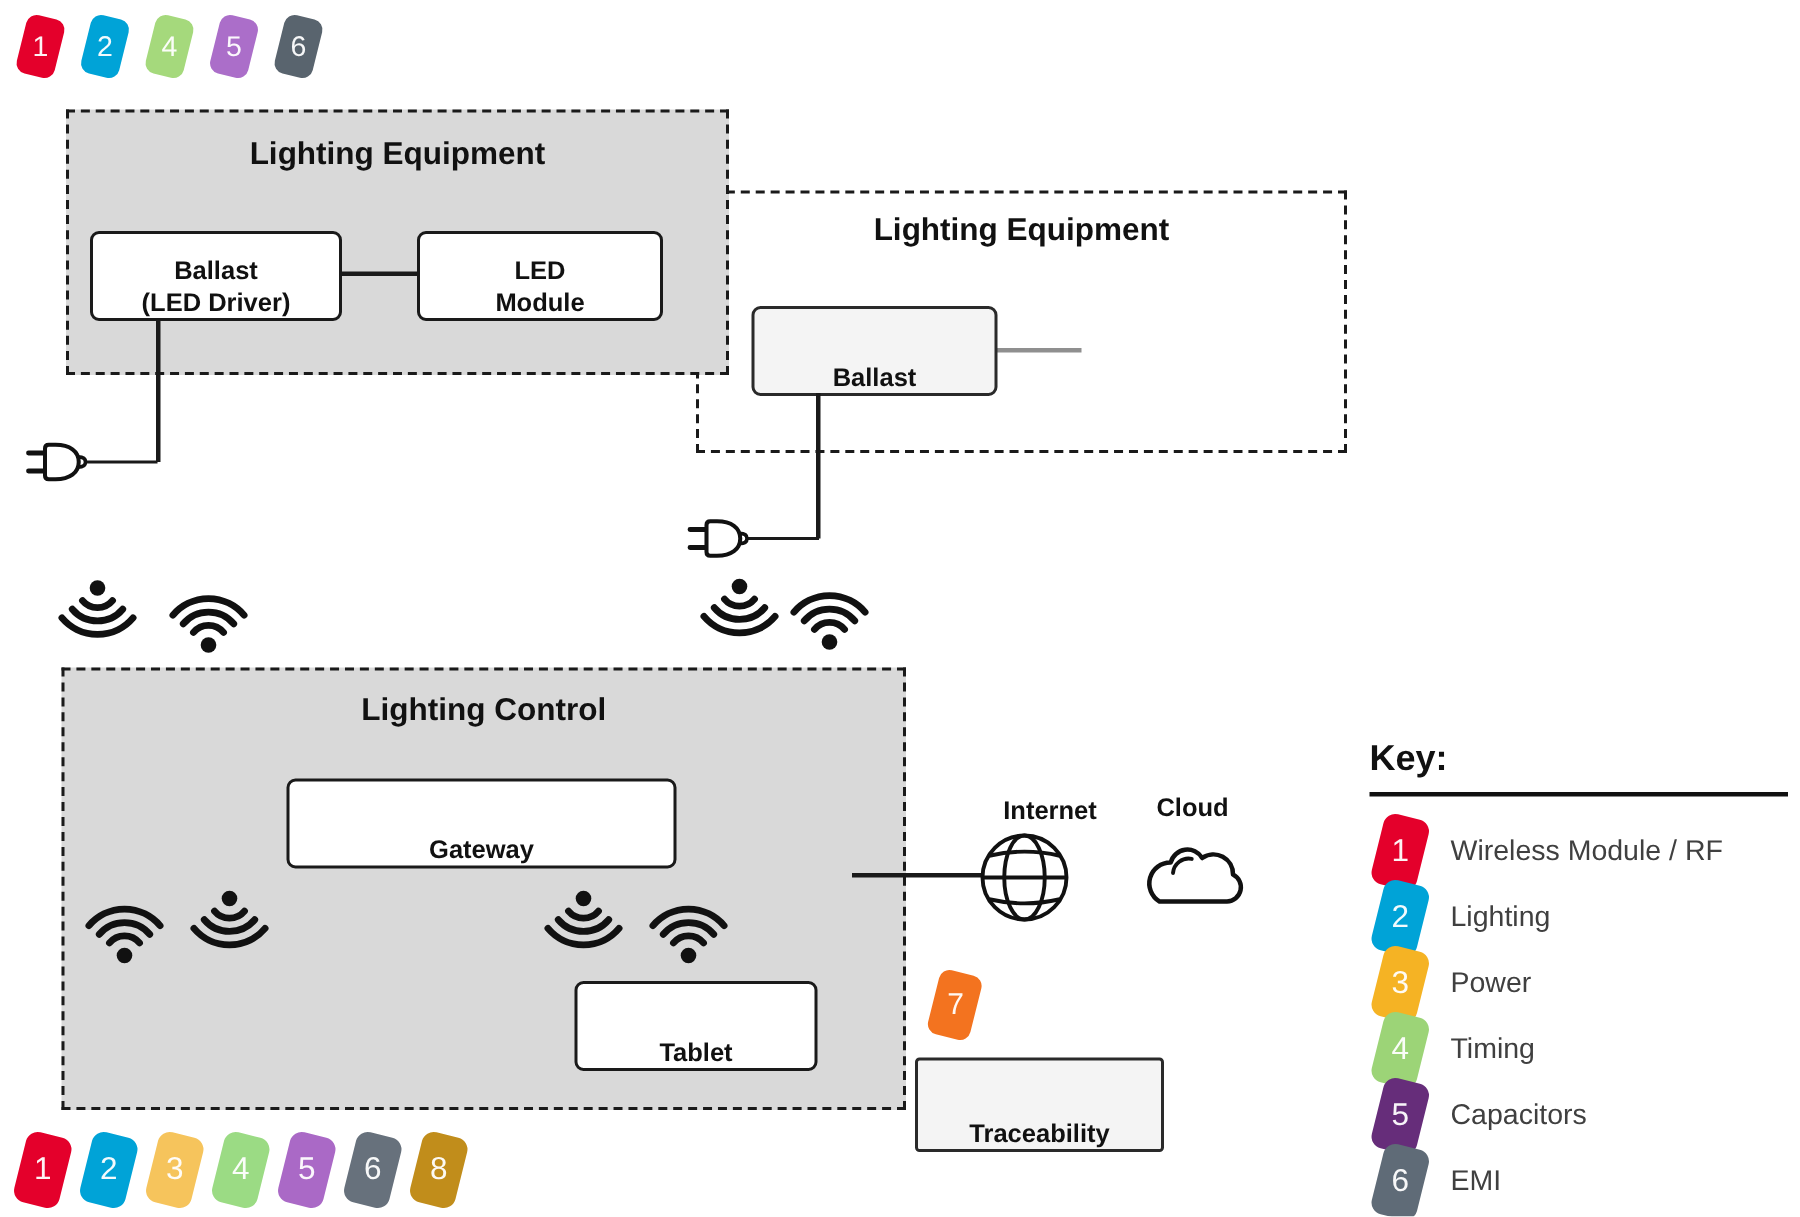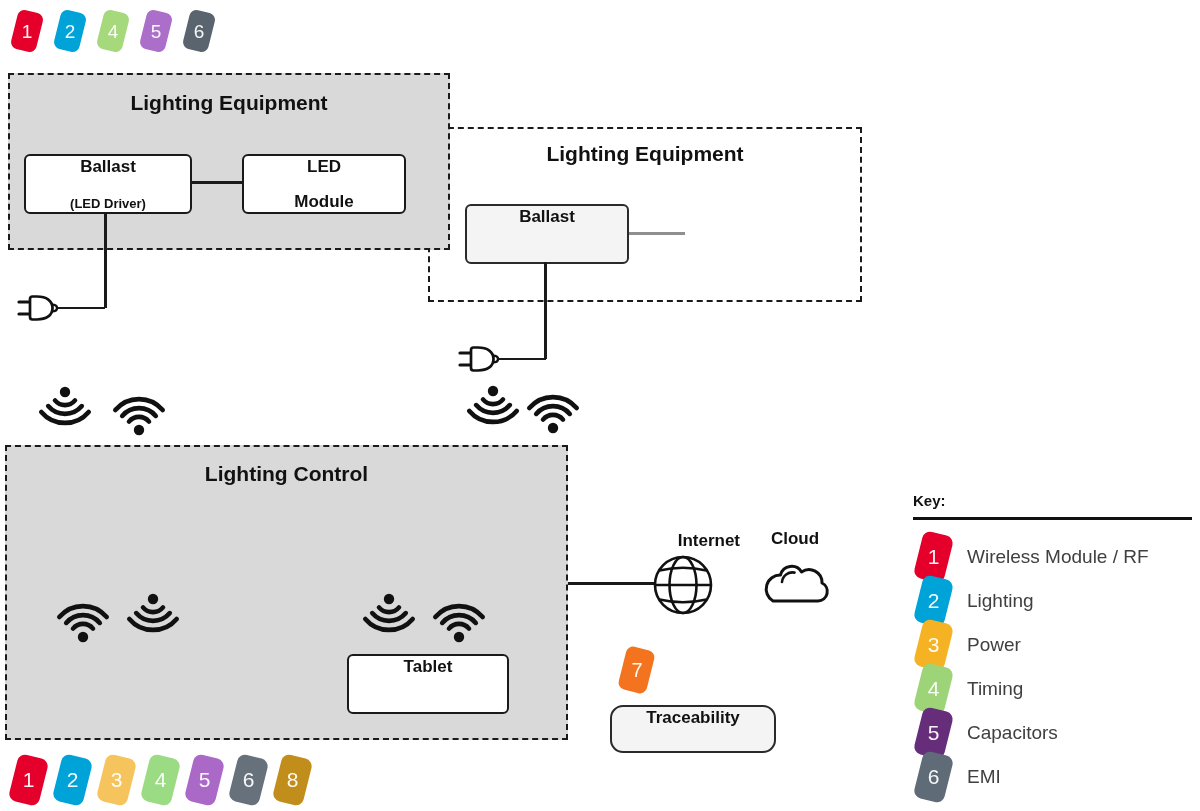--- a/index.html
+++ b/index.html
@@ -10,39 +10,39 @@
   
   .badge{position:relative;display:inline-block;width:34px;height:47px;flex:0 0 auto;}
   .badge .shape{position:absolute;left:4px;top:3px;width:26px;height:40px;border-radius:7px;transform:rotate(14deg);}
   .badge .num{position:absolute;inset:0;display:flex;align-items:center;justify-content:center;
     color:rgba(255,255,255,.95);font-size:19px;font-weight:400;}
   .badge.lg{width:41px;height:56px;}
   .badge.lg .shape{left:5px;top:4px;width:31px;height:48px;border-radius:8px;}
   .badge.lg .num{font-size:21px;}
   .badge-row{position:absolute;display:flex;}
   
-  .dashed-box{position:absolute;border:2.5px dashed #1a1a1a;box-sizing:border-box;}
+  .dashed-box{position:absolute;border:2.5px dashed #1a1a1a;box-sizing:border-box;margin-left:36px;}
   .dashed-box.gray{background:#d9d9d9;}
   .box-title{position:absolute;left:0;right:0;text-align:center;font-size:21px;font-weight:bold;color:#111;}
   
   .node{position:absolute;background:#fff;border:2px solid #1a1a1a;border-radius:6px;box-sizing:border-box;
-    display:flex;flex-direction:column;align-items:center;justify-content:space-between;
+    display:flex;flex-direction:column;align-items:center;justify-content:flex-end;
     font-size:17px;font-weight:bold;color:#111;text-align:center;line-height:1.25;}
   .node.light{background:#f4f4f4;border-color:#2a2a2a;}
-  .node .l2{font-size:13px;}
+  .node .l2{font-size:17px;}
   
   .wire{position:absolute;background:#1a1a1a;}
   .wire.gray{background:#8f8f8f;}
   
   .icon{position:absolute;}
   .wifi{width:54px;height:50px;}
   .wifi.inv{transform:rotate(180deg);}
   
   .key{position:absolute;left:913px;top:492px;width:287px;}
-  .key-title{font-size:15px;font-weight:bold;color:#111;}
+  .key-title{font-size:24px;font-weight:bold;color:#111;}
   .key-rule{height:2.5px;background:#111;margin-top:8px;width:279px;}
   .key-items{margin-top:9px;}
   .key-row{display:flex;align-items:center;gap:13px;margin-bottom:-12px;}
   .key-label{font-size:19px;color:#404040;}
   
   .net-label{position:absolute;width:120px;text-align:center;font-size:17px;font-weight:bold;color:#111;}
 </style>
 </head>
 <body>
 
@@ -140,53 +140,56 @@
 
   <svg class="icon wifi inv" style="left:466px;top:385px;" viewBox="0 0 54 50">
       <use href="#wifi-g"></use>
     </svg>
   <svg class="icon wifi" style="left:526px;top:384px;" viewBox="0 0 54 50">
       <use href="#wifi-g"></use>
     </svg>
 
   <div class="dashed-box gray" style="left:5px;top:445px;width:563px;height:295px;">
     <div class="box-title" style="top:15px;">Lighting Control</div>
+    <div class="node" style="left:148px;top:72px;width:260px;height:60px;">
+        <span>Gateway</span>
+      </div>
     <div class="node" style="left:340px;top:207px;width:162px;height:60px;">
         <span>Tablet</span>
       </div>
   </div>
 
   <svg class="icon wifi" style="left:56px;top:593px;" viewBox="0 0 54 50">
       <use href="#wifi-g"></use>
     </svg>
   <svg class="icon wifi inv" style="left:126px;top:593px;" viewBox="0 0 54 50">
       <use href="#wifi-g"></use>
     </svg>
   <svg class="icon wifi inv" style="left:362px;top:593px;" viewBox="0 0 54 50">
       <use href="#wifi-g"></use>
     </svg>
   <svg class="icon wifi" style="left:432px;top:593px;" viewBox="0 0 54 50">
       <use href="#wifi-g"></use>
     </svg>
 
   <div class="wire" style="left:568px;top:582px;width:87px;height:2.5px;"></div>
-  <div class="net-label" style="left:620px;top:531px;text-align:right;">Internet</div>
+  <div class="net-label" style="left:640px;top:531px;">Internet</div>
   <svg class="icon" style="left:652px;top:554px;width:62px;height:62px;" viewBox="0 0 62 62">
       <use href="#globe-g"></use>
     </svg>
   <div class="net-label" style="left:735px;top:529px;">Cloud</div>
   <svg class="icon" style="left:756px;top:558px;width:80px;height:50px;" viewBox="0 0 80 50">
       <use href="#cloud-g"></use>
     </svg>
 
   <div class="badge" style="position:absolute;left:618px;top:644px;width:38px;height:52px;">
     <span class="shape" style="left: 4px; top: 4px; width: 29px; height: 44px; background-color: rgb(243, 115, 31);"></span>
     <span class="num" style="font-size:20px;">7</span>
   </div>
-  <div class="node light" style="left:610px;top:705px;width:166px;height:48px;border-width:2.5px;border-radius:13px;">
+  <div class="node light" style="left:610px;top:705px;width:166px;height:63px;border-width:2.5px;border-radius:3px;">
       <span>Traceability</span>
     </div>
 
   <div class="key">
     <div class="key-title">Key:</div>
     <div class="key-rule"></div>
     <div class="key-items">
       <div class="key-row">
         <div class="badge lg">
             <span class="shape" style="background-color: rgb(228, 0, 43);"></span>

